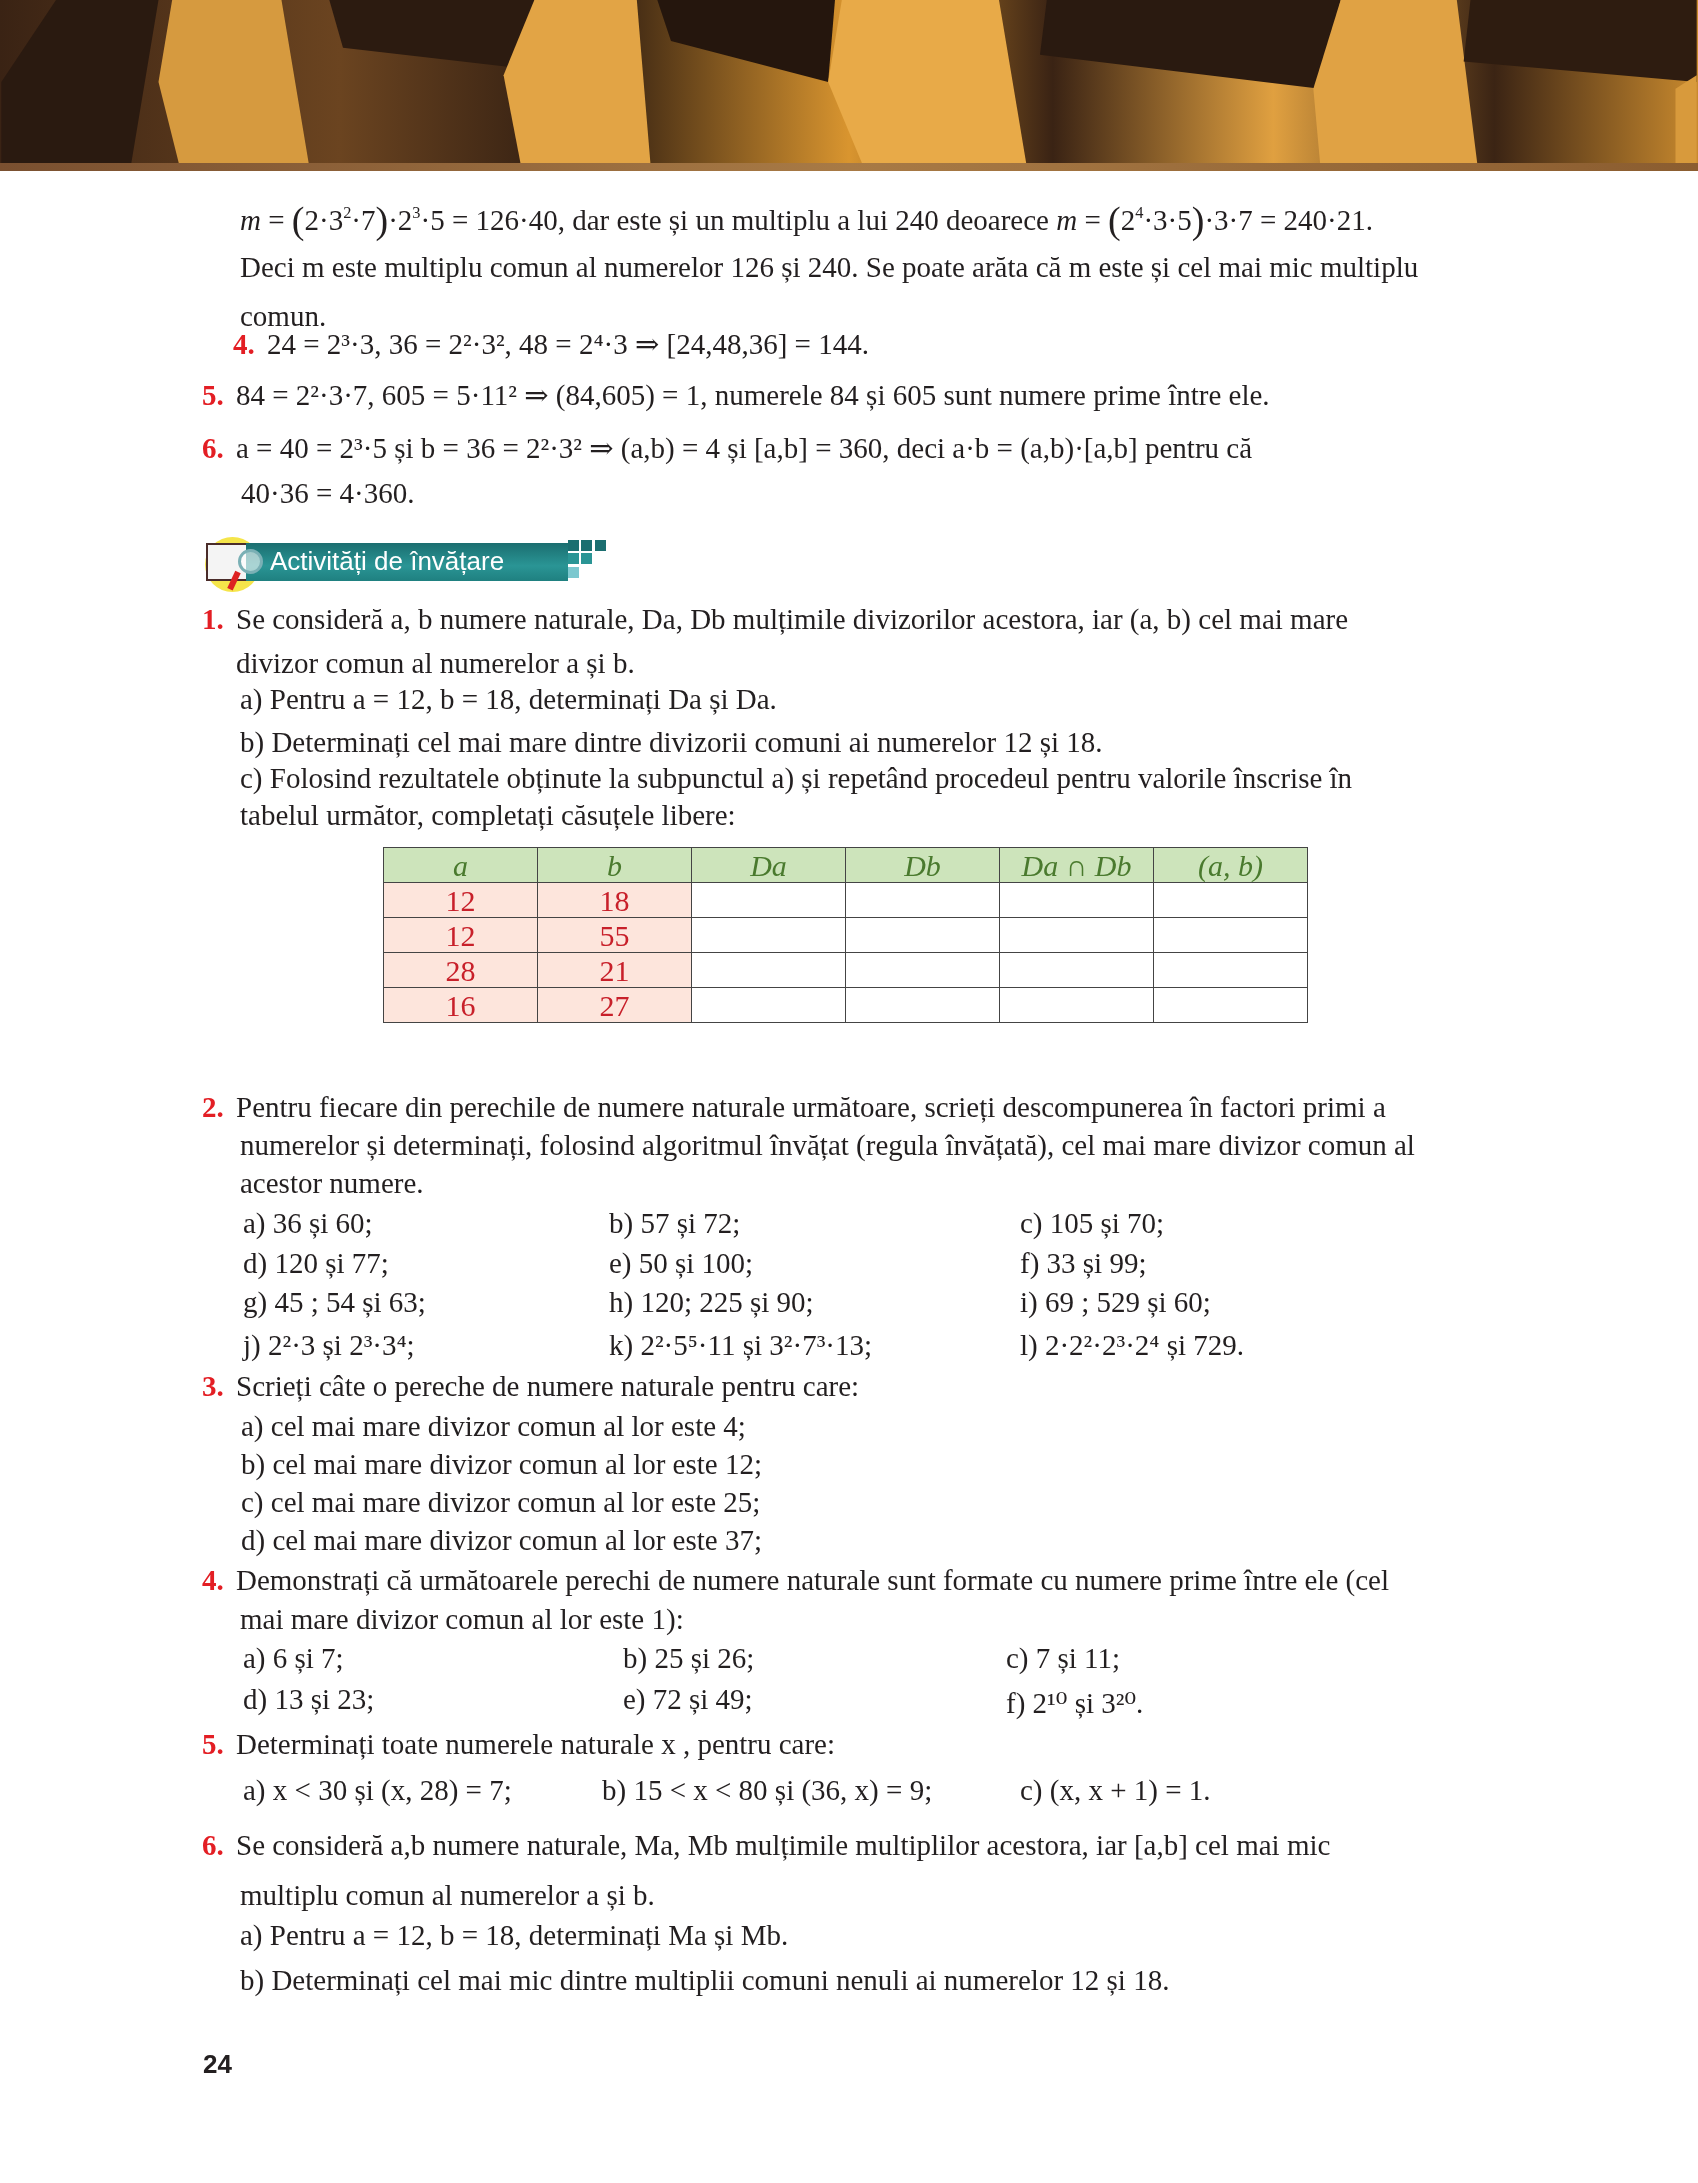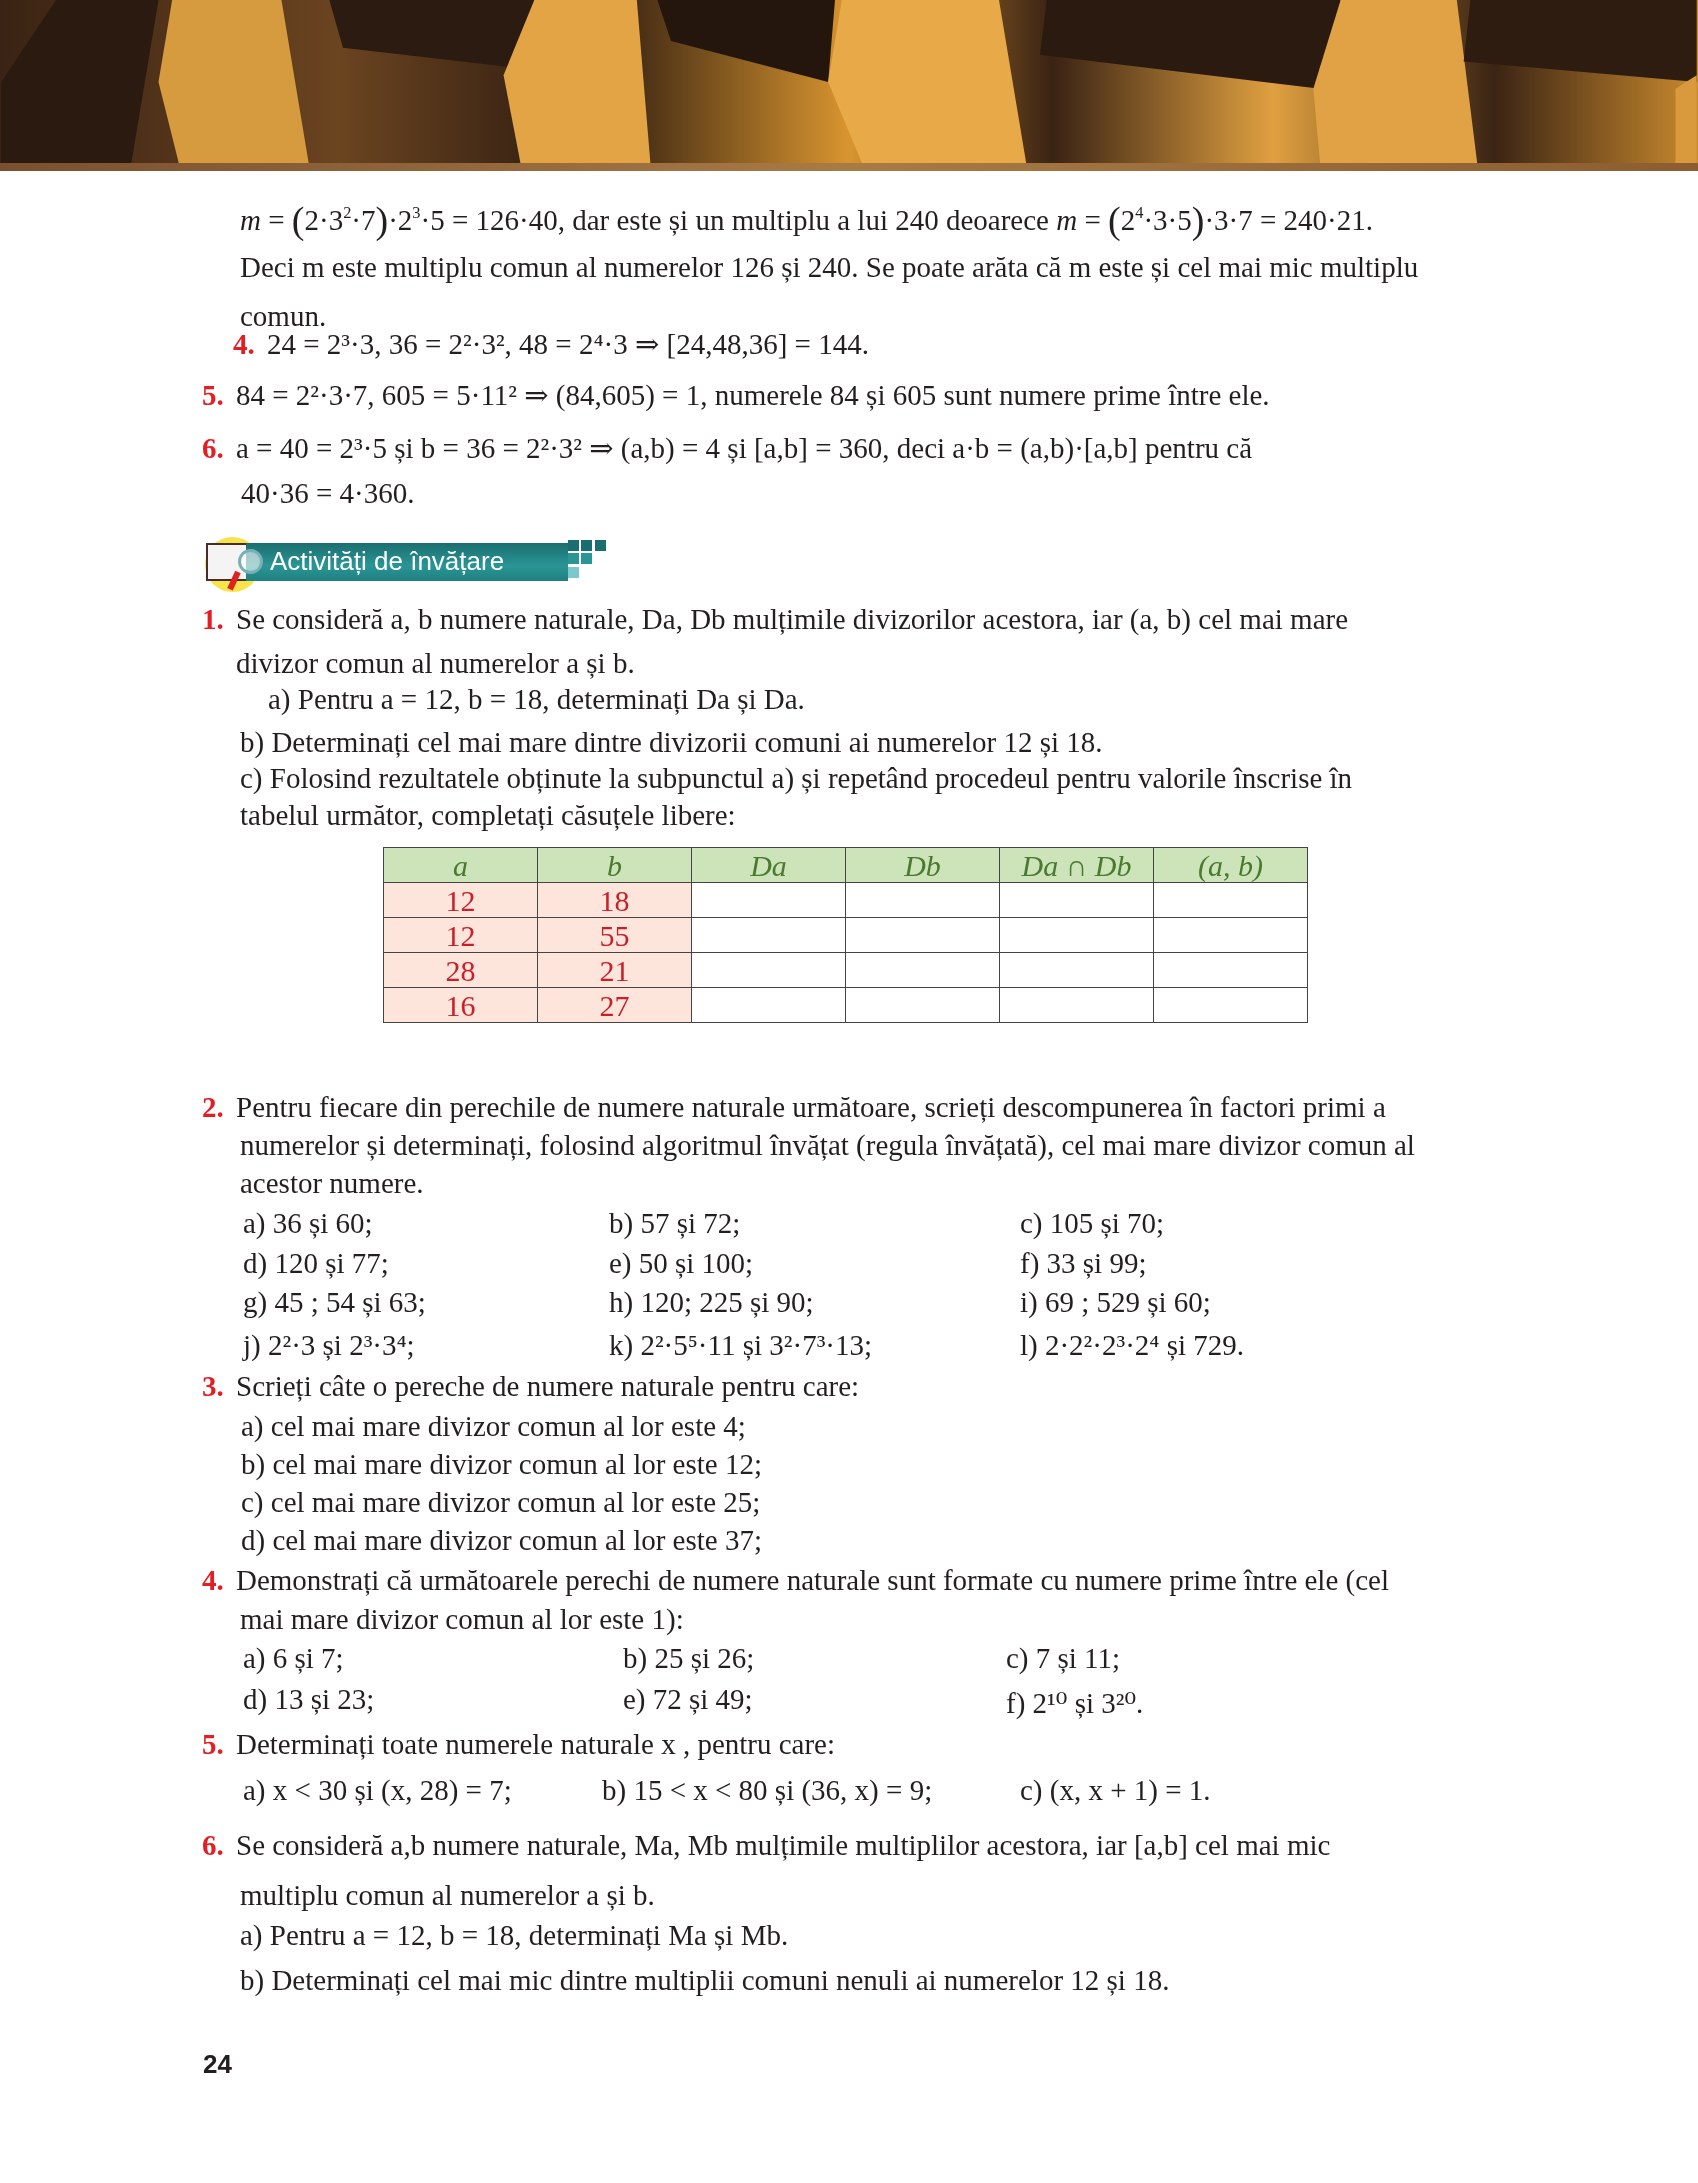--- a/index.html
+++ b/index.html
@@ -106,21 +106,21 @@
     <div class="sq" style="left:390px; top:2.7px; background:#1b6e70;"></div>
     <div class="sq" style="left:363px; top:16.4px; background:#2a9595;"></div>
     <div class="sq" style="left:376px; top:16.4px; background:#2a9595;"></div>
     <div class="sq" style="left:363px; top:30px; background:#7cc8cf;"></div>
   </div>
 
   <div class="line" style="left:202px; top:602px;">
     <span class="num">1.</span><span>Se consideră a, b numere naturale, Da, Db mulțimile divizorilor acestora, iar (a, b) cel mai mare</span>
   </div>
   <div class="line" style="left:236px; top:646px;">divizor comun al numerelor a și b.</div>
-  <div class="line" style="left:240px; top:682px;margin-left:28px;">a) Pentru a = 12, b = 18, determinați Da și Da.</div>
+  <div class="line" style="left:240px; top:682px;">a) Pentru a = 12, b = 18, determinați Da și Da.</div>
   <div class="line" style="left:240px; top:725px;">b) Determinați cel mai mare dintre divizorii comuni ai numerelor 12 și 18.</div>
   <div class="line" style="left:240px; top:761px;">c) Folosind rezultatele obținute la subpunctul a) și repetând procedeul pentru valorile înscrise în</div>
   <div class="line" style="left:240px; top:798px;">tabelul următor, completați căsuțele libere:</div>
 
   <table class="grid">
     <tbody>
         <tr>
       <th>a</th>
       <th>b</th>
       <th>Da</th>

